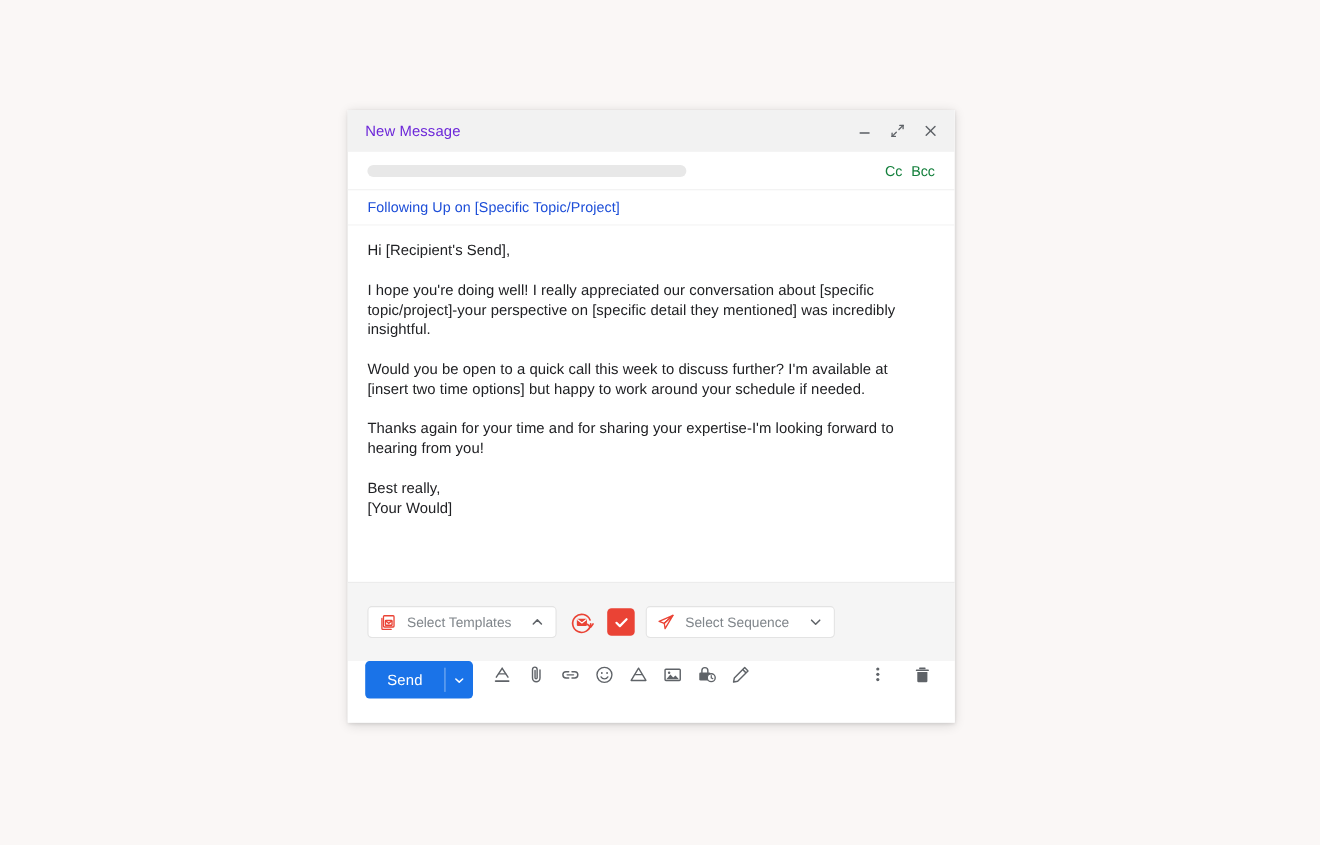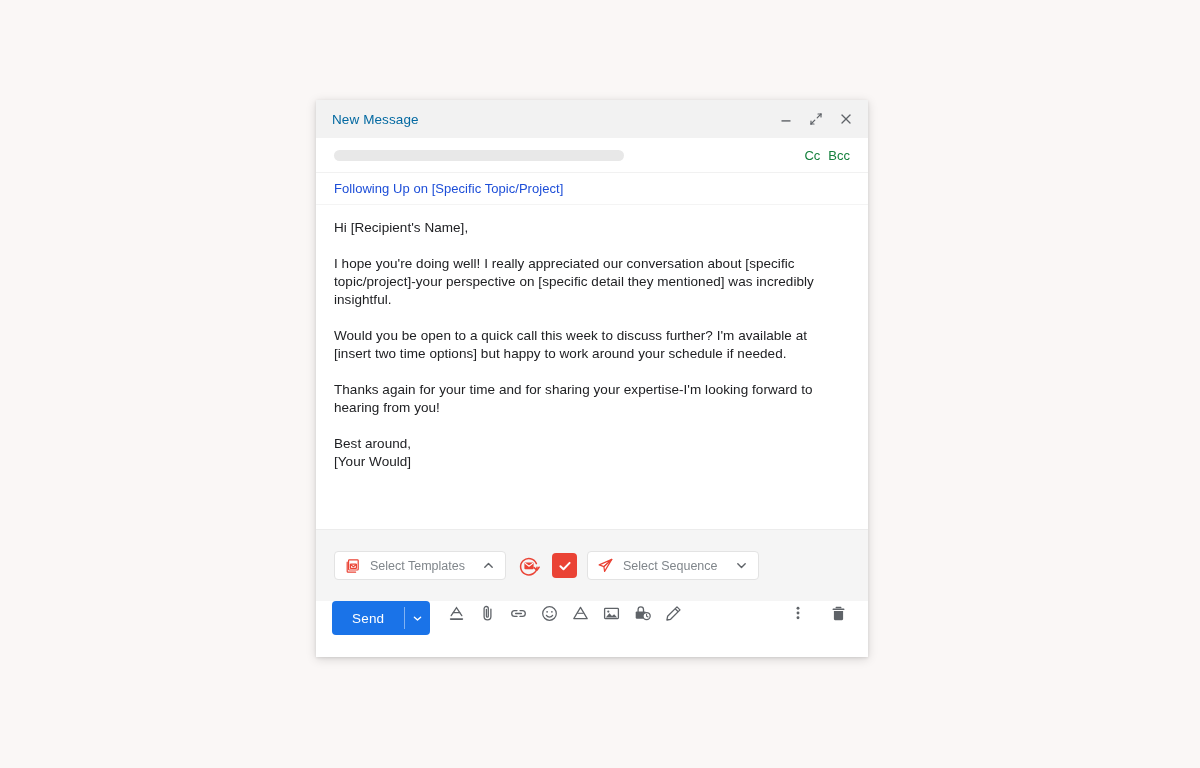--- a/index.html
+++ b/index.html
@@ -33,21 +33,21 @@
     height: 38px;
     background: #f2f2f2;
     display: flex;
     align-items: center;
     justify-content: space-between;
     padding: 0 14px 0 16px;
     flex: 0 0 auto;
   }
   .title-text {
     font-size: 13.5px;
-    color: #0369a1;
+    color: #6d28d9;
     font-weight: 500;
     letter-spacing: 0.1px;
   }
   .win-controls {
     display: flex;
     align-items: center;
     gap: 14px;
   }
   .win-btn {
     width: 16px;
@@ -291,25 +291,25 @@
       <span>Cc</span>
       <span>Bcc</span>
     </div>
   </div>
 
   <div class="subject-row">
     <div class="subject-text">Following Up on [Specific Topic/Project]</div>
   </div>
 
   <div class="body-area">
-    <p class="body-para">Hi [Recipient's Name],</p>
+    <p class="body-para">Hi [Recipient's Send],</p>
     <p class="body-para">I hope you're doing well! I really appreciated our conversation about [specific topic/project]-your perspective on [specific detail they mentioned] was incredibly insightful.</p>
     <p class="body-para">Would you be open to a quick call this week to discuss further? I'm available at [insert two time options] but happy to work around your schedule if needed.</p>
     <p class="body-para">Thanks again for your time and for sharing your expertise-I'm looking forward to hearing from you!</p>
-    <div class="sig-line">Best around,</div>
+    <div class="sig-line">Best really,</div>
     <div class="sig-line">[Your Would]</div>
   </div>
 
   <div class="plugin-bar">
 
     <div class="dropdown-pill templates">
       <span class="pill-icon">
         <svg width="16" height="16" viewBox="0 0 16 16" fill="none" stroke="#ea4335" stroke-width="1.2">
           <path d="M4.4 1.8 H12.4 a0.8 0.8 0 0 1 0.8 0.8 V11.2 a0.8 0.8 0 0 1 -0.8 0.8 H4.4 a0.8 0.8 0 0 1 -0.8 -0.8 V2.6 a0.8 0.8 0 0 1 0.8 -0.8 Z"></path>
           <path d="M2.2 4.2 V13.4 a0.8 0.8 0 0 0 0.8 0.8 H10.6" stroke-linecap="round"></path>

